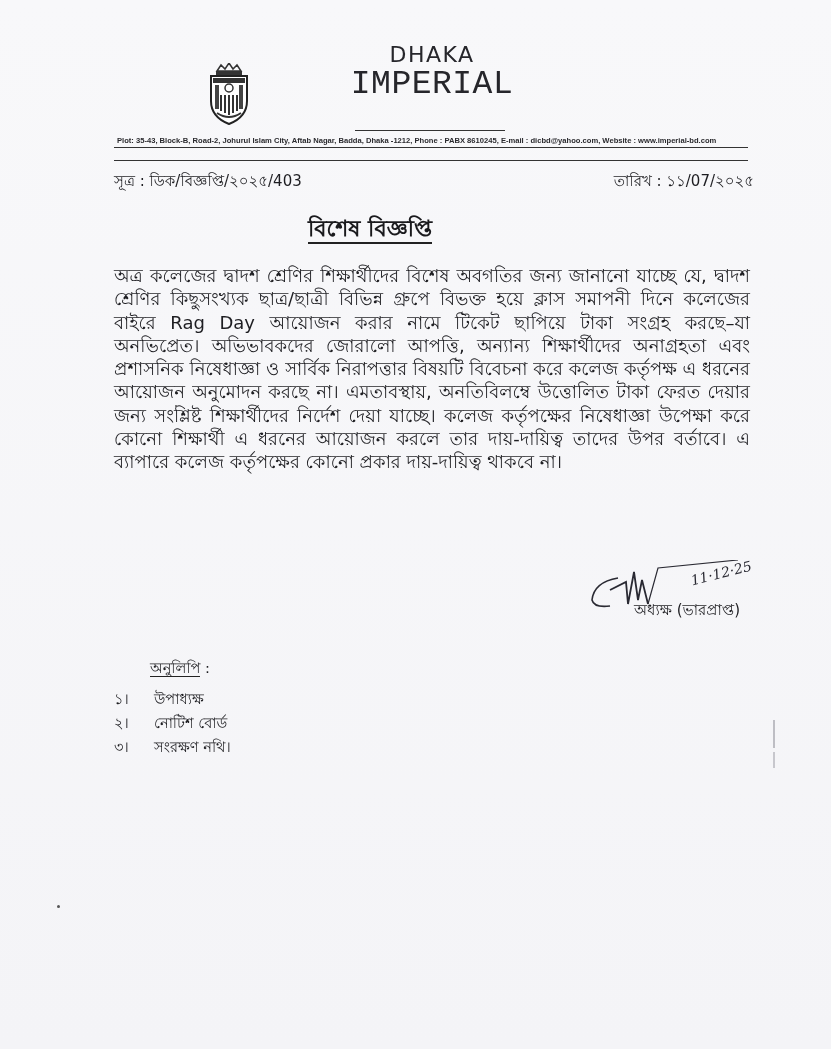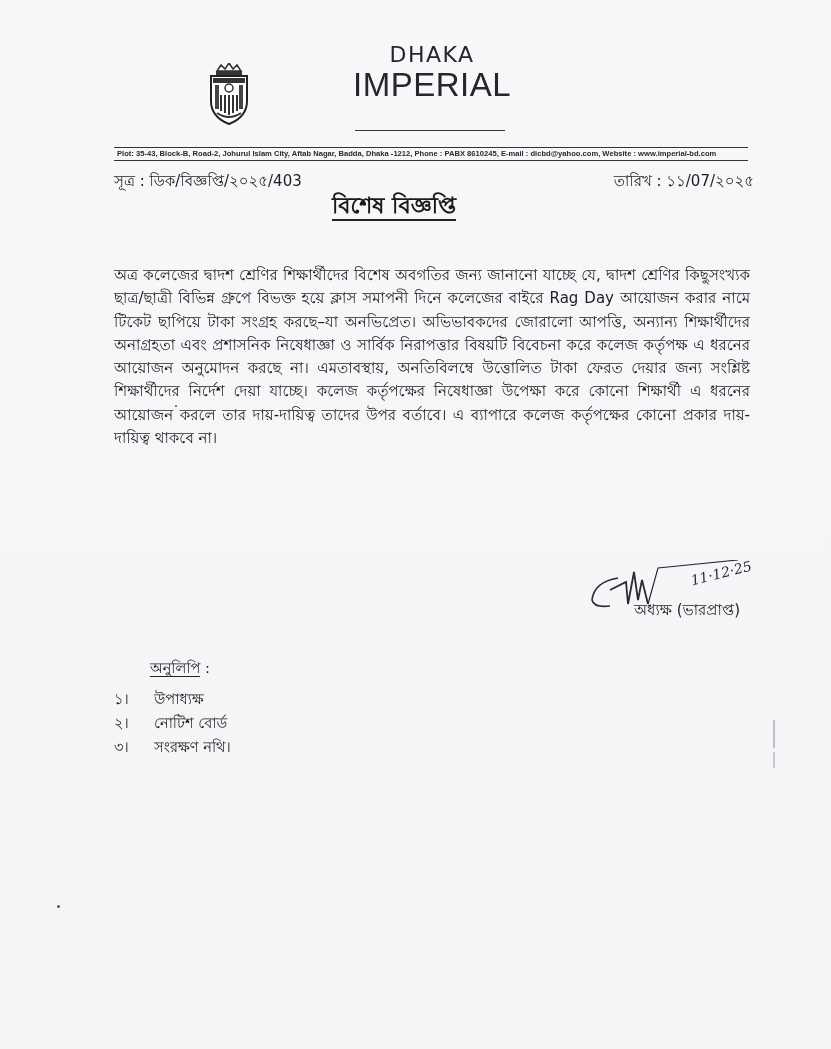--- a/index.html
+++ b/index.html
@@ -9,35 +9,35 @@
     font-family:"DejaVu Sans", sans-serif;
     color:#1e1e22;
     position:relative;
   }
   .page { position:absolute; left:0; top:0; width:831px; height:1049px; background:linear-gradient(180deg,#f8f8fa 0%,#f4f4f7 100%); }
 
   
   .logo { position:absolute; left:207px; top:63px; width:44px; height:62px; }
   .brand { position:absolute; left:347px; top:42px; width:170px; text-align:center; }
   .brand .dhaka { font-family:"DejaVu Sans", sans-serif; font-size:22px; letter-spacing:1.5px; line-height:26px; color:#26262b; }
-  .brand .imperial { font-family:Liberation Sans, sans-serif; font-size:33px; letter-spacing:0.5px; line-height:34px; color:#26262b; font-weight:normal; }
+  .brand .imperial { font-family:Liberation Mono, monospace; font-size:33px; letter-spacing:0.5px; line-height:34px; color:#26262b; font-weight:normal; }
   .brand .college { font-family:"DejaVu Serif", serif; font-size:26px; line-height:30px; color:#26262b; letter-spacing:0.5px; font-variant:small-caps; }
   .brand-rule { position:absolute; left:355px; top:130px; width:150px; height:1px; background:#333; }
 
   .addr-rule-top { position:absolute; left:114px; top:147px; width:634px; height:1px; background:#333; }
-  .address { position:absolute; left:117px; top:149px; width:640px; font-size:7.6px; font-family:"Liberation Sans", sans-serif; font-weight:bold; white-space:nowrap; color:#2a2a2e; letter-spacing:0px; }
+  .address { position:absolute; left:117px; top:136px; width:640px; font-size:7.6px; font-family:"Liberation Sans", sans-serif; font-weight:bold; white-space:nowrap; color:#2a2a2e; letter-spacing:0px; }
   .addr-rule-bot { position:absolute; left:114px; top:160px; width:634px; height:1px; background:#333; }
 
   .memo { position:absolute; left:114px; top:169px; font-size:15px; color:#1e1e22; }
   .date { position:absolute; right:77px; top:169px; font-size:15px; color:#1e1e22; }
 
-  .title { position:absolute; left:0; width:740px; top:188px; text-align:center;margin-left:24px; }
+  .title { position:absolute; left:0; width:740px; top:211px; text-align:center; }
   .title span { font-size:22px; font-weight:bold; border-bottom:2px solid #222; padding-bottom:1px; color:#1a1a1d; }
 
-  .body-text { position:absolute; left:114px; top:264px; width:636px; font-size:15px; line-height:23.3px; text-align:justify; text-align-last:left; color:#1e1e22; }
+  .body-text { position:absolute; left:114px; top:264px; width:636px; font-size:18px; line-height:23.3px; text-align:justify; text-align-last:left; color:#1e1e22; }
   .instruction { position:absolute; left:114px; top:483px; width:640px; font-size:14.6px; color:#1e1e22; white-space:nowrap; }
 
   .signature { position:absolute; left:588px; top:560px; width:160px; height:60px; }
   .sig-date { position:absolute; left:690px; top:565px; font-family:"DejaVu Serif", serif; font-style:italic; font-size:14px; transform:rotate(-14deg); color:#2a2a33; }
   .sig-title { position:absolute; left:634px; top:598px; font-size:15px; color:#1e1e22; }
 
   .cc-title { position:absolute; left:150px; top:657px; font-size:14.6px; }
   .cc-title .u { border-bottom:1px solid #222; }
   .cc-list { position:absolute; left:114px; top:687px; font-size:14.6px; line-height:24px; }
   .cc-list .row { display:flex; }

